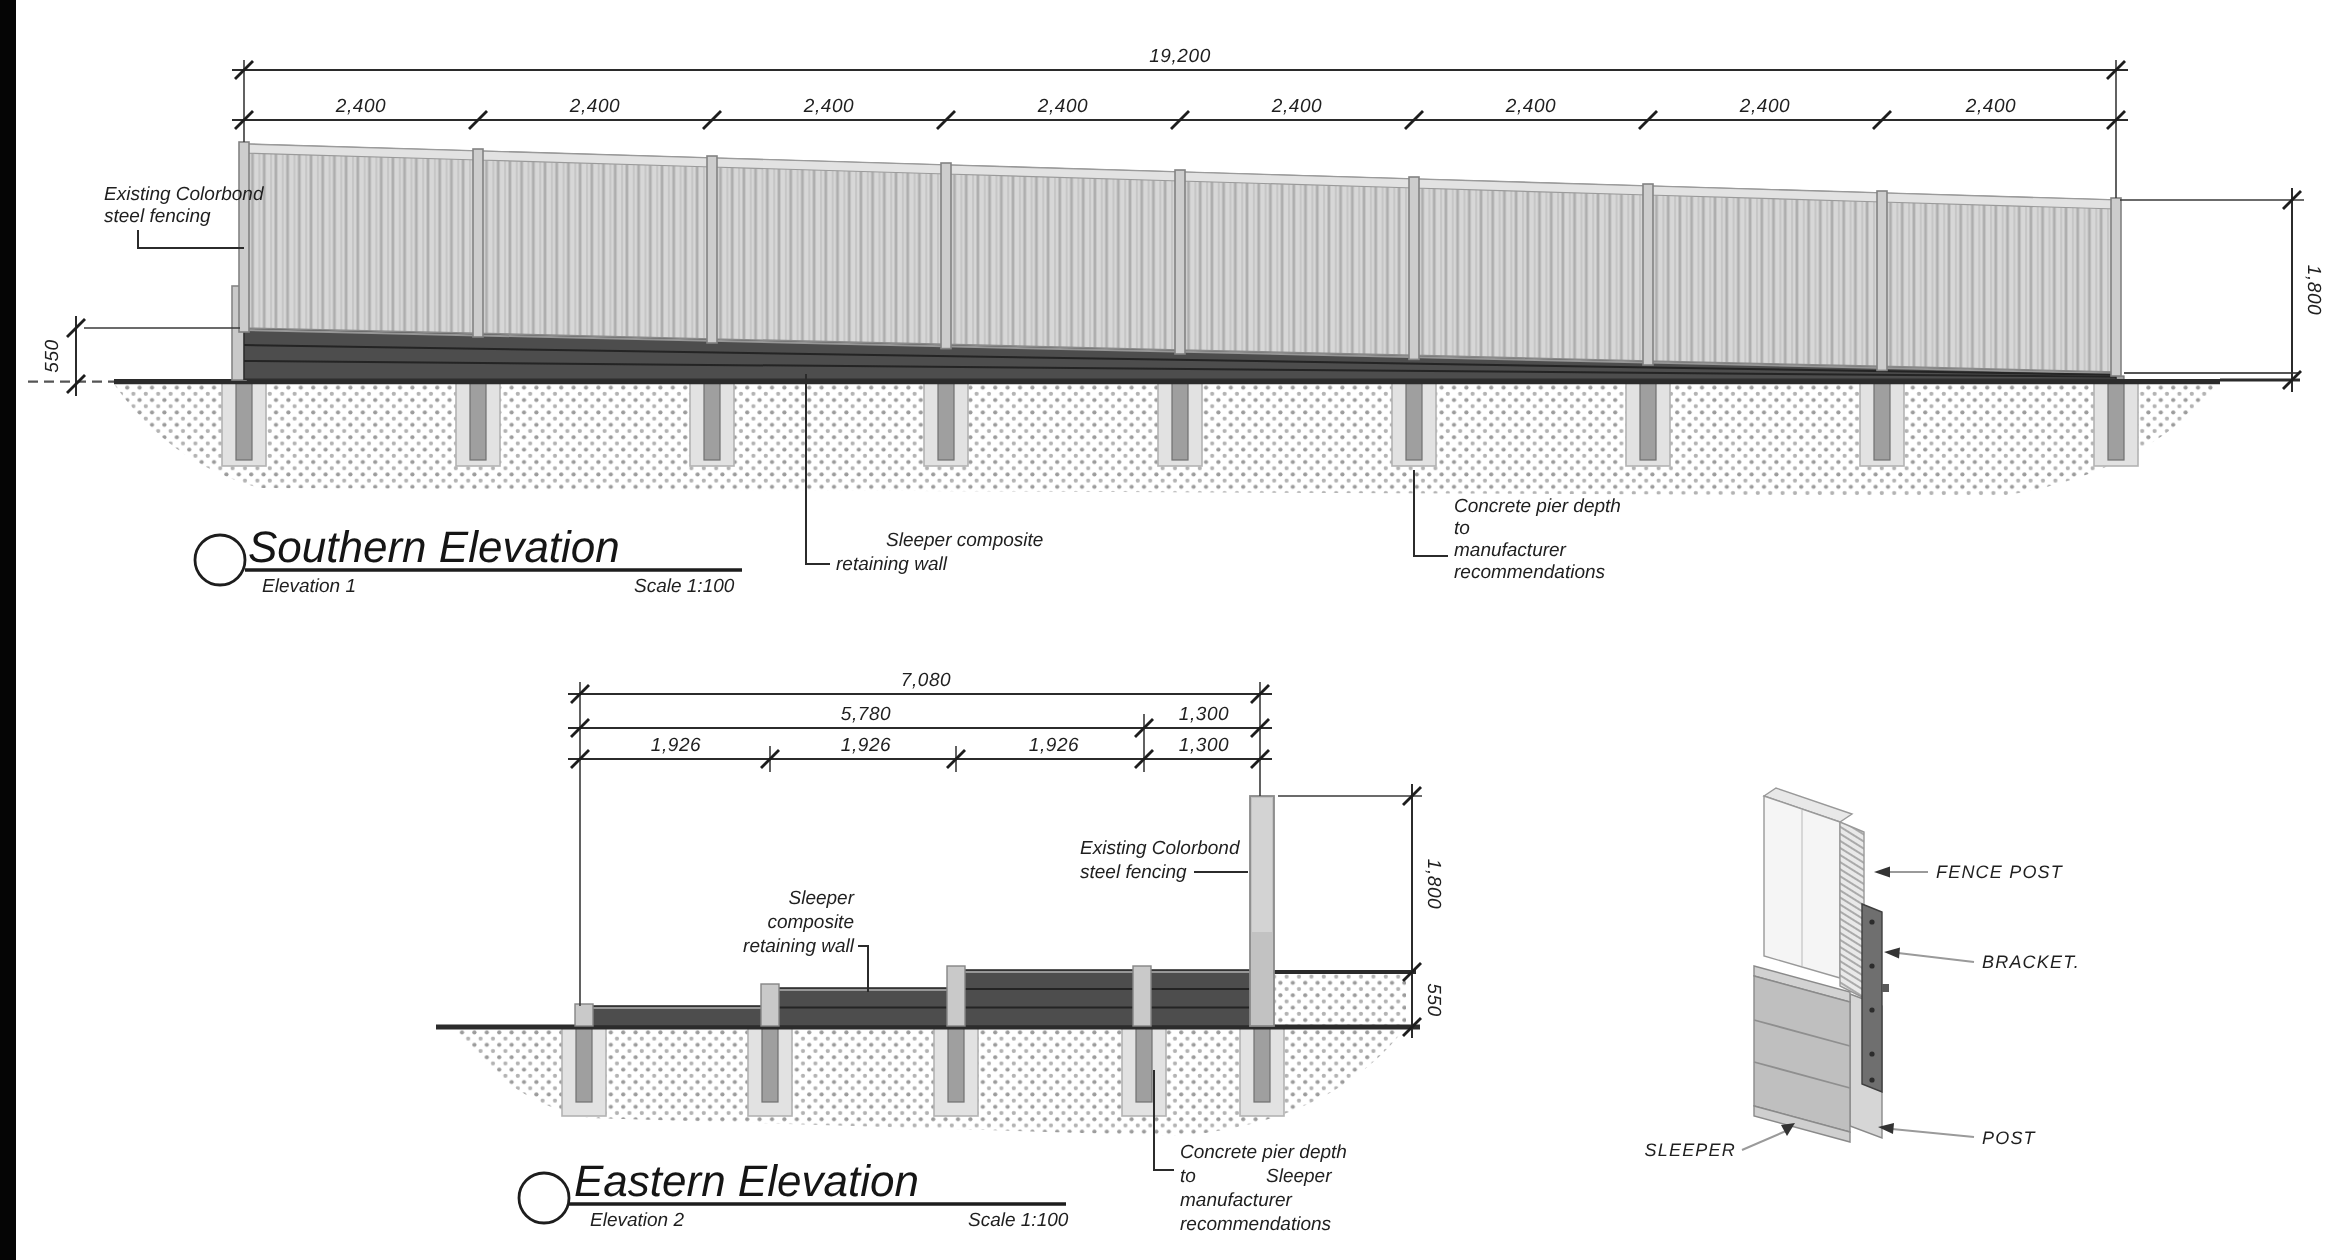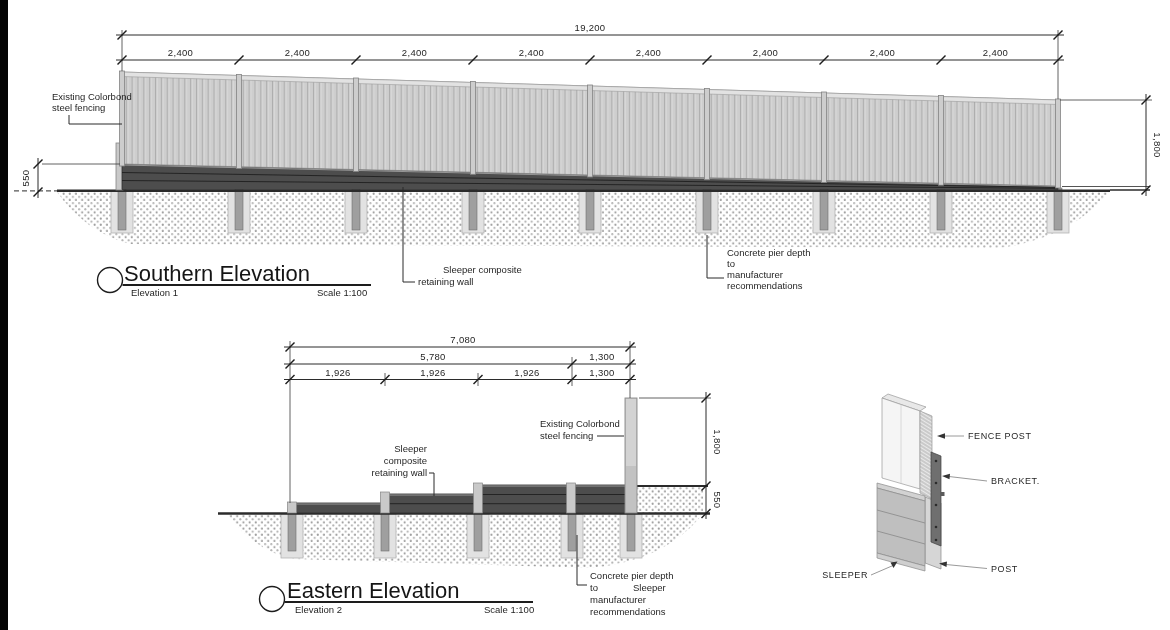--- a/index.html
+++ b/index.html
@@ -1,16 +1,16 @@
 <!DOCTYPE html>
 <html><head>
 <meta charset="utf-8">
 <style>
   html,body{margin:0;padding:0;background:#ffffff;}
-  .stage{position:relative;width:1170px;height:630px;background:#ffffff;overflow:hidden;}
+  .stage{position:relative;width:1170px;height:630px;background:#ffffff;overflow:hidden;font-style:italic;}
   svg{display:block;}
   text{font-family:"Liberation Sans", sans-serif;fill:#1f1f1f;}
   .dim{font-size:9.5px;letter-spacing:.3px;}
   .lbl{font-size:9.5px;}
   .ttl{font-size:22px;fill:#151515;}
   .sub{font-size:9.5px;}
   .det{font-size:9px;letter-spacing:.6px;}
   .thin{stroke:#2b2b2b;stroke-width:1;fill:none;}
   .xline{stroke:#3a3a3a;stroke-width:.8;fill:none;}
   .leader{stroke:#2b2b2b;stroke-width:1;fill:none;}

